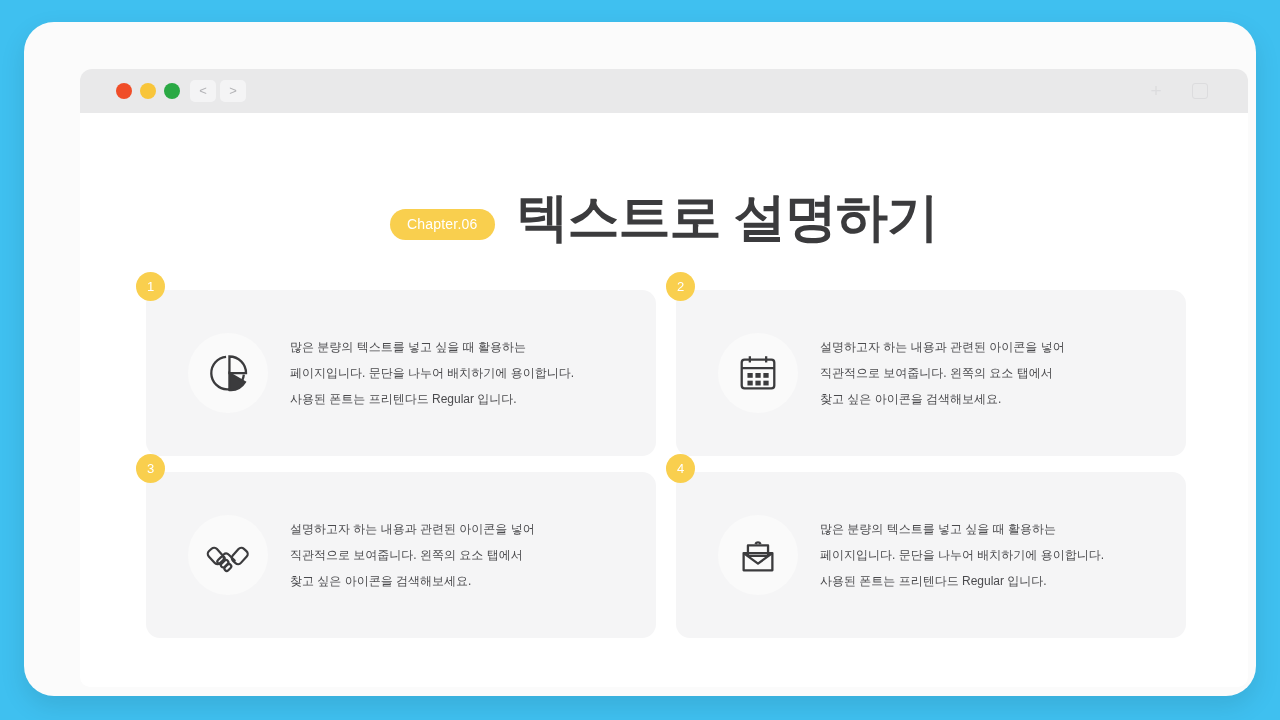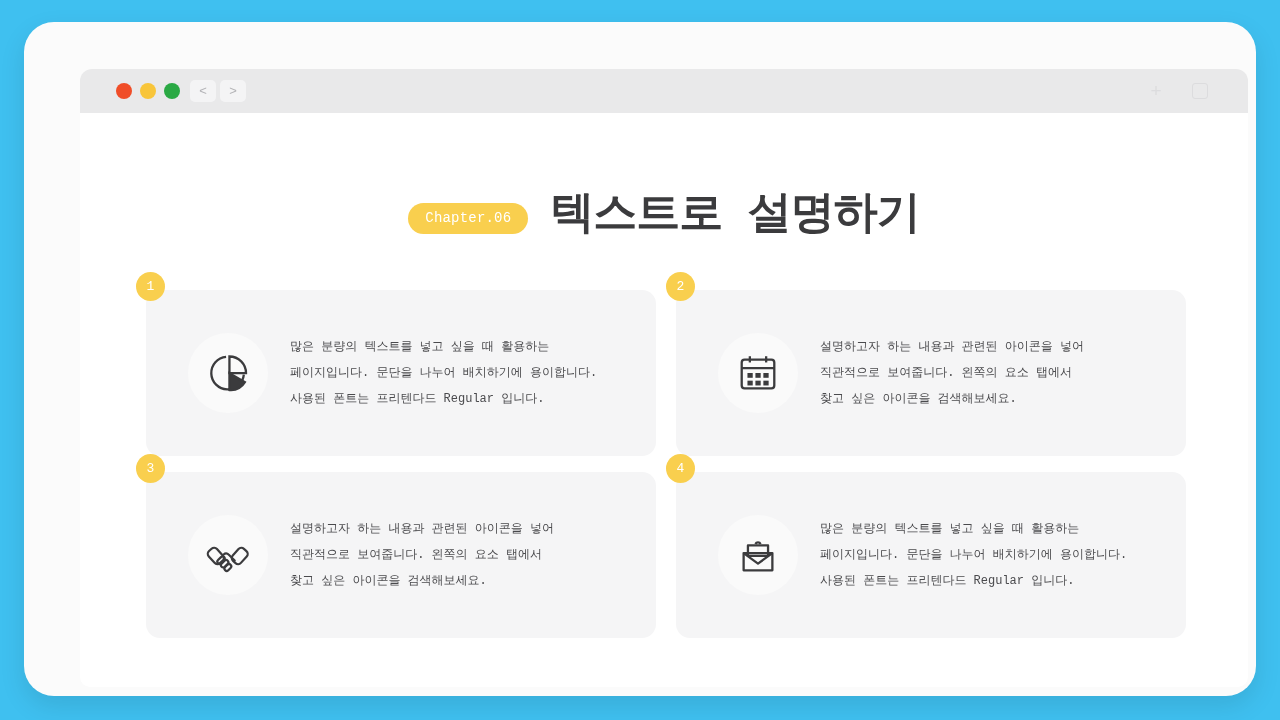--- a/index.html
+++ b/index.html
@@ -47,36 +47,36 @@
     position:absolute; right:40px; top:14px;
     width:16px; height:16px;
     border:1.8px solid #dcdcde; border-radius:3px;
   }
 
   
   #page-canvas{
     position:absolute; left:56px; top:91px;
     width:1168px; height:574px;
     background:#ffffff;
-    border-bottom-left-radius:10px; border-bottom-right-radius:10px;font-family:Liberation Mono, monospace;
+    border-bottom-left-radius:10px; border-bottom-right-radius:10px;
   }
 
   
   #heading-row{
     position:absolute; left:0; top:70px; width:100%;
     display:flex; align-items:center; justify-content:center; gap:22px;
   }
   #chapter-badge{
     background:#f9cf4e; color:#ffffff;
     padding:7px 17px 8px; border-radius:999px;
     font-size:14px; letter-spacing:0.2px;
     position:relative; top:6px;
   }
   #page-title{
-    font-size:44px; font-weight:bold; color:#3b3b3d;
+    font-size:52px; font-weight:bold; color:#3b3b3d;
     letter-spacing:-1px; white-space:nowrap;
   }
 
   
   #cards-grid{
     position:absolute; left:66px; top:177px;
     width:1040px;
     display:grid;
     grid-template-columns:510px 510px;
     grid-template-rows:166px 166px;

